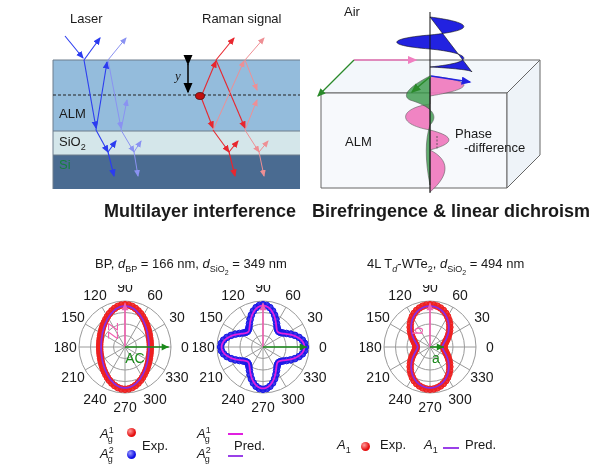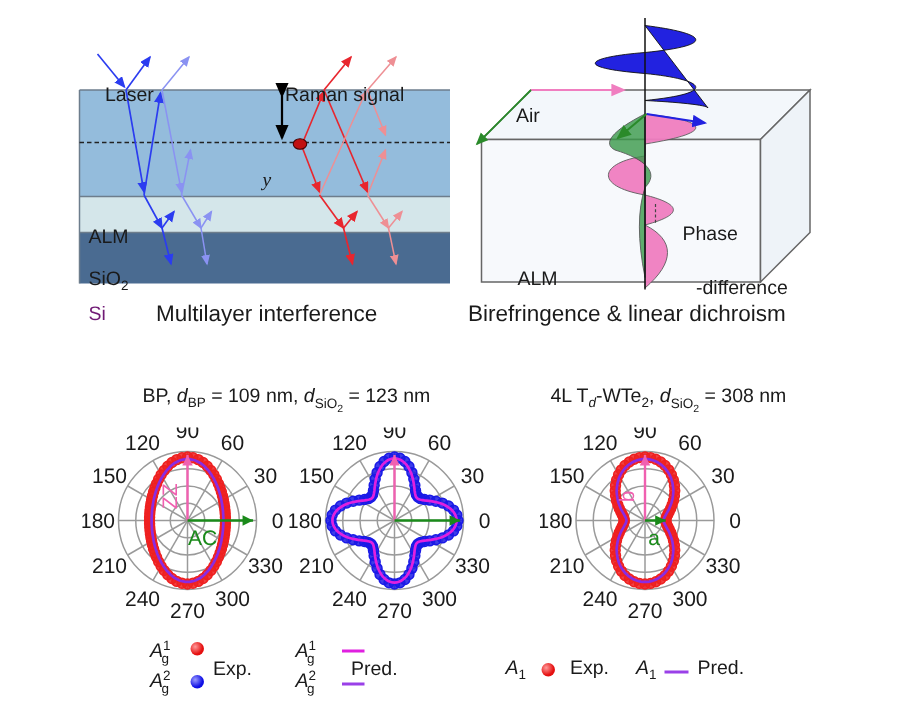--- a/index.html
+++ b/index.html
@@ -1,19 +1,19 @@
 <!DOCTYPE html>
 <html><head>
 <meta charset="utf-8">
 <style>
   html, body { margin:0; padding:0; background:#ffffff; }
   body { width:609px; height:474px; position:relative; overflow:hidden; font-family:"Liberation Sans", sans-serif; color:#1a1a1a; }
   .abs { position:absolute; }
-  .lbl { position:absolute; font-size:13px; white-space:nowrap;margin-top:44px; }
-  .caption { position:absolute; font-size:15px; font-weight:normal; white-space:nowrap; }
+  .lbl { position:absolute; font-size:13px; white-space:nowrap; }
+  .caption { position:absolute; font-size:18px; font-weight:bold; white-space:nowrap; }
   .title { position:absolute; font-size:13px; white-space:nowrap; }
   .tick { font-family:"Liberation Sans", sans-serif; font-size:14px; fill:#1a1a1a; }
   .legend { position:absolute; font-size:13px; white-space:nowrap; }
   sub, sup { font-size:9px; }
   .it { font-style:italic; }
 </style>
 </head>
 <body>
 
 <svg class="abs" style="left:0;top:0" width="300" height="230">
@@ -76,25 +76,25 @@
     <line x1="245" y1="60" x2="257" y2="90" marker-end="url(#ar2)"></line>
     <line x1="245" y1="130" x2="257" y2="100" marker-end="url(#ar2)"></line>
     <line x1="245" y1="130" x2="259" y2="152" marker-end="url(#ar2)"></line>
     <line x1="259" y1="152" x2="264" y2="176" marker-end="url(#ar2)"></line>
     <line x1="259" y1="152" x2="268" y2="141" marker-end="url(#ar2)"></line>
   </g>
   <ellipse cx="200" cy="96" rx="4.5" ry="3.5" fill="#c01010" stroke="#400" stroke-width="0.7"></ellipse>
   <line x1="188" y1="64" x2="188" y2="92" stroke="#000" stroke-width="1.5" marker-end="url(#ak)" marker-start="url(#ak)"></line>
 </svg>
 <span class="lbl" style="left:70px;top:11px">Laser</span>
-<span class="lbl" style="left:190px;top:11px">Raman signal</span>
+<span class="lbl" style="left:202px;top:11px">Raman signal</span>
 <span class="lbl it" style="left:175px;top:68px;font-family:'Liberation Serif',serif">y</span>
 <span class="lbl" style="left:59px;top:106px">ALM</span>
 <span class="lbl" style="left:59px;top:134px"><span>SiO</span><sub>2</sub></span>
-<span class="lbl" style="left:59px;top:157px;color:#701a75">Si</span>
+<span class="lbl" style="left:59px;top:157px;color:#15803d">Si</span>
 <span class="caption" style="left:104px;top:201px">Multilayer interference</span>
 
 <svg class="abs" style="left:300px;top:0" width="309" height="230">
   <defs>
     <marker id="ap" markerWidth="8" markerHeight="8" refX="6" refY="3" orient="auto">
         <path d="M0,0 L7,3 L0,6 z" fill="#f07ec0"></path>
       </marker>
     <marker id="ag" markerWidth="8" markerHeight="8" refX="6" refY="3" orient="auto">
         <path d="M0,0 L7,3 L0,6 z" fill="#2a8a2a"></path>
       </marker>
@@ -112,31 +112,31 @@
 
   <path d="M130,17 C170,22 180,30 130,35 C92,38 80,45 130,49 C170,53 180,62 130,67 C150,68 172,70 172,72 Z" fill="#2222e0" stroke="#111" stroke-width="0.6"></path>
 
   <path d="M130,76 C170,80 180,88 130,96 C130,100 130,104 130,104 C100,108 95,124 130,130 C150,135 160,142 130,150 C150,160 150,175 130,192 Z" fill="#f07ec0" stroke="#555" stroke-width="0.6" opacity="0.95"></path>
   <path d="M130,76 C112,85 100,95 110,100 C130,106 140,115 130,125 C125,140 125,160 130,185 Z" fill="#3a9a4a" stroke="#333" stroke-width="0.6" opacity="0.8"></path>
   <line x1="130" y1="12" x2="130" y2="193" stroke="#111" stroke-width="1"></line>
   <line x1="131" y1="76" x2="170" y2="82" stroke="#2222e0" stroke-width="1.4" marker-end="url(#abb)"></line>
   <line x1="131" y1="76" x2="112" y2="92" stroke="#2a8a2a" stroke-width="1.4" marker-end="url(#ag)"></line>
   <line x1="137" y1="136" x2="137" y2="150" stroke="#444" stroke-width="0.8" stroke-dasharray="2,1.5"></line>
 </svg>
-<span class="lbl" style="left:344px;top:25px">Air</span>
+<span class="lbl" style="left:344px;top:4px">Air</span>
 <span class="lbl" style="left:345px;top:134px">ALM</span>
-<span class="lbl" style="left:455px;top:104px">Phase</span>
+<span class="lbl" style="left:455px;top:126px">Phase</span>
 <span class="lbl" style="left:464px;top:140px">-difference</span>
 <span class="caption" style="left:312px;top:201px">Birefringence &amp; linear dichroism</span>
 
 <div class="title" style="left:95px;top:256px">
-  <span>BP, </span><span class="it">d</span><sub>BP</sub><span> = 109 nm, </span><span class="it">d</span><sub><span>SiO</span><sub style="font-size:7px">2</sub></sub><span> = 123 nm</span>
+  <span>BP, </span><span class="it">d</span><sub>BP</sub><span> = 166 nm, </span><span class="it">d</span><sub><span>SiO</span><sub style="font-size:7px">2</sub></sub><span> = 349 nm</span>
 </div>
 <div class="title" style="left:367px;top:256px">
-  <span>4L T</span><sub class="it">d</sub><span>-WTe</span><sub>2</sub><span>, </span><span class="it">d</span><sub><span>SiO</span><sub style="font-size:7px">2</sub></sub><span> = 308 nm</span>
+  <span>4L T</span><sub class="it">d</sub><span>-WTe</span><sub>2</sub><span>, </span><span class="it">d</span><sub><span>SiO</span><sub style="font-size:7px">2</sub></sub><span> = 494 nm</span>
 </div>
 
 <svg id="polar0" class="abs polar" style="left:55px;top:285px" width="140" height="130">
     <g>
       <circle cx="70" cy="62" r="11.5" fill="none" stroke="#9a9a9a" stroke-width="1"></circle>
       <circle cx="70" cy="62" r="23" fill="none" stroke="#9a9a9a" stroke-width="1"></circle>
       <circle cx="70" cy="62" r="34.5" fill="none" stroke="#9a9a9a" stroke-width="1"></circle>
       <circle cx="70" cy="62" r="46" fill="none" stroke="#9a9a9a" stroke-width="1"></circle>
       <line x1="70" y1="62" x2="116" y2="62" stroke="#9a9a9a" stroke-width="1"></line>
       <line x1="70" y1="62" x2="109.83716857408419" y2="39" stroke="#9a9a9a" stroke-width="1"></line>

